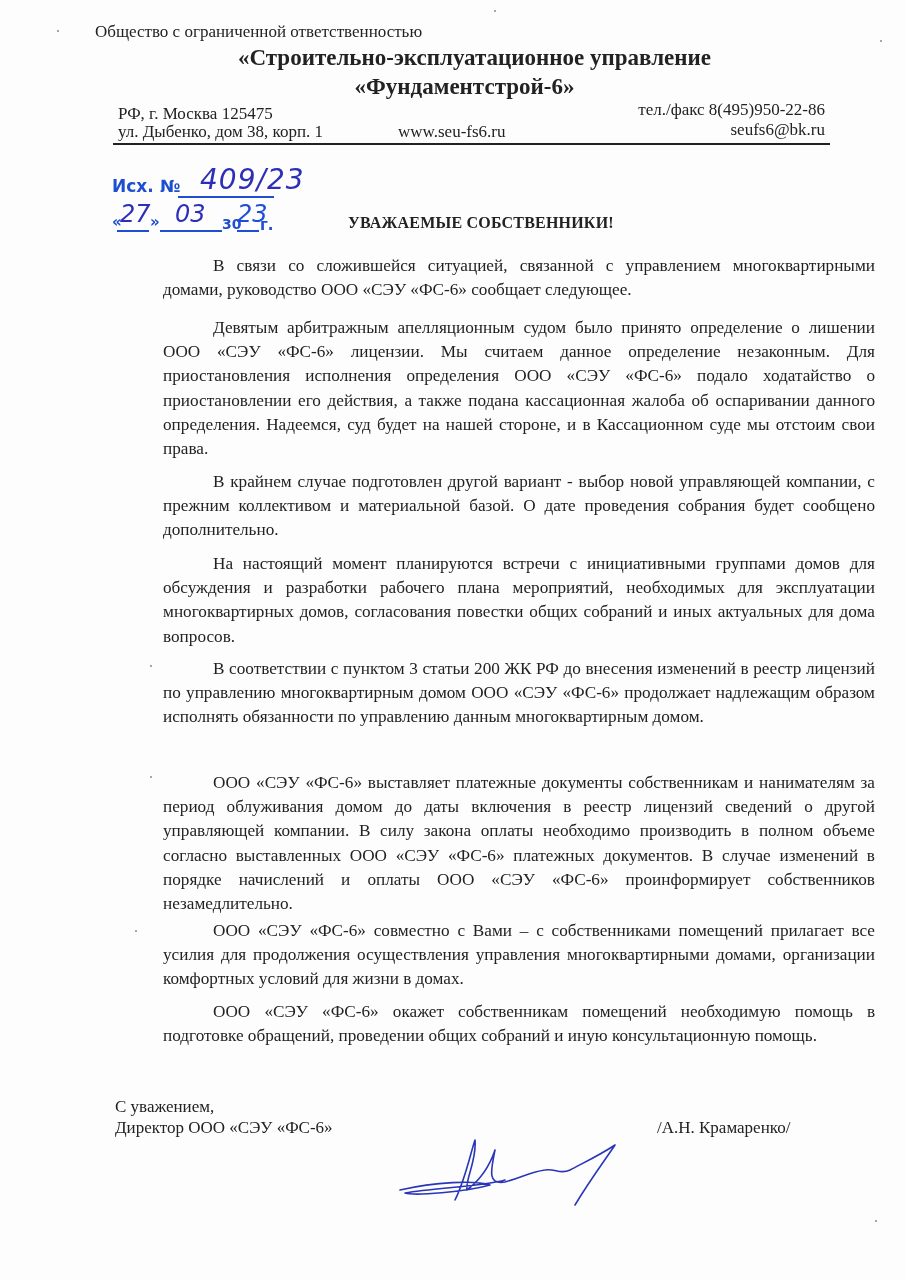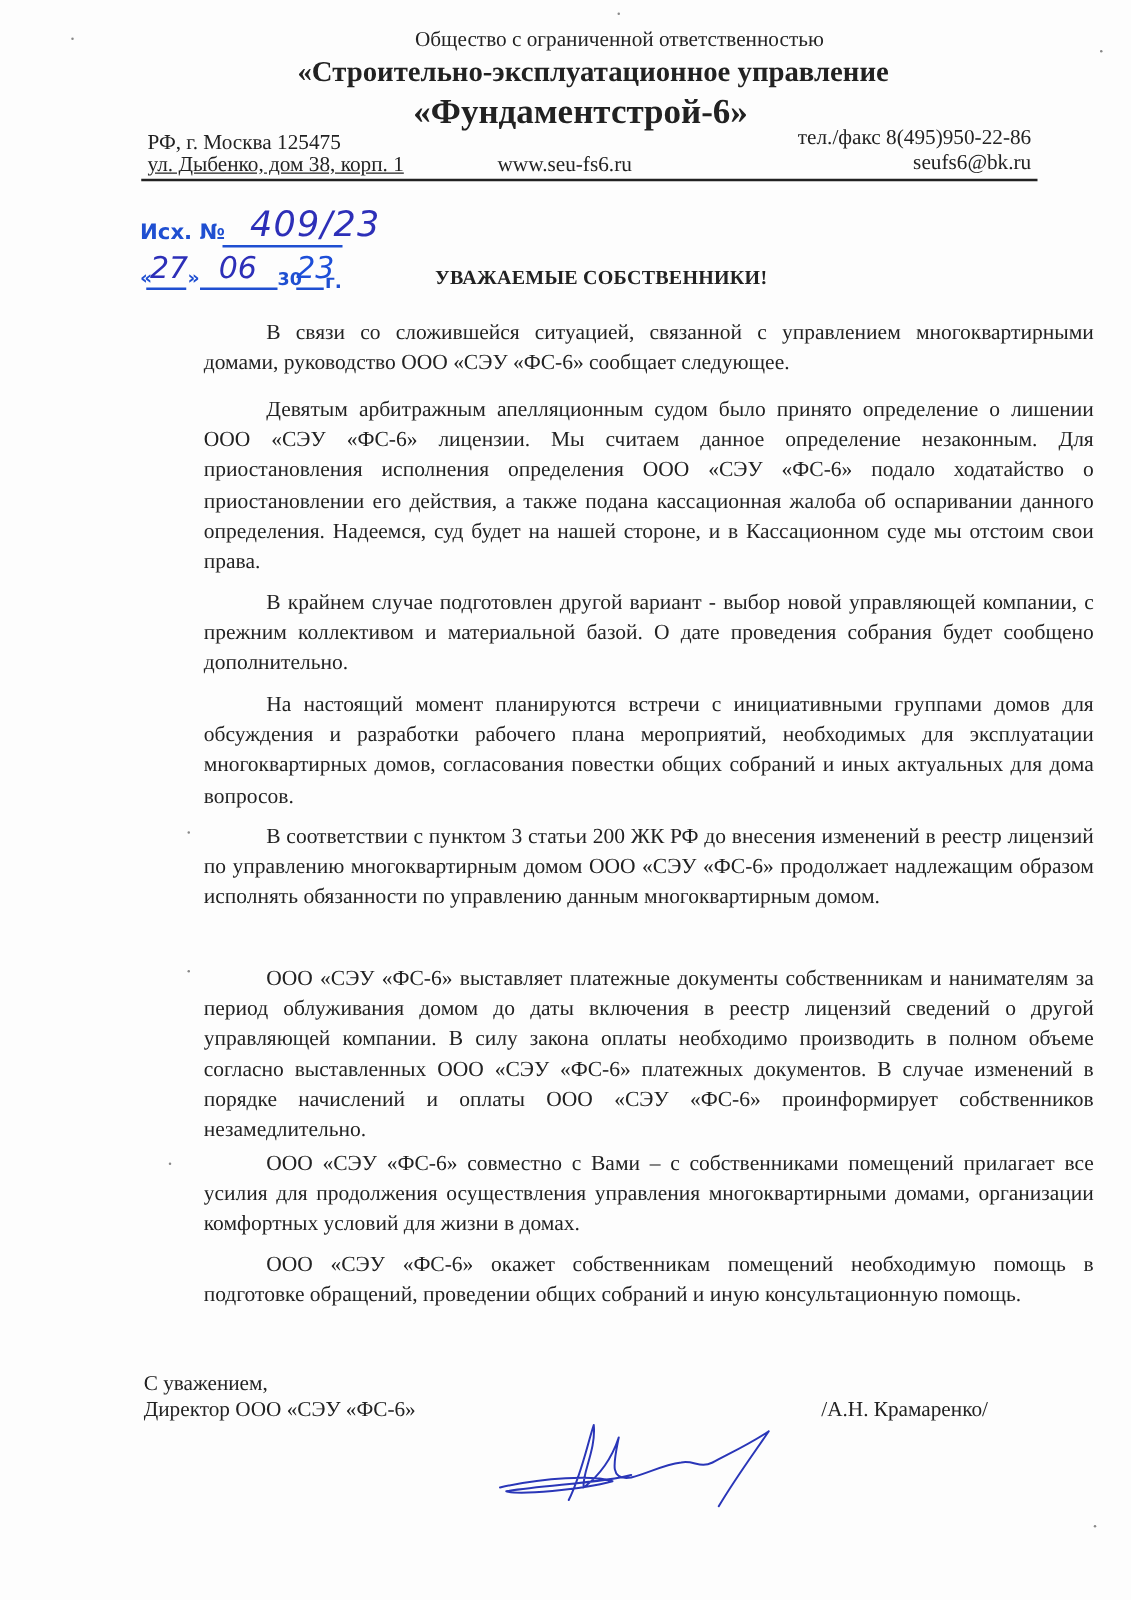--- a/index.html
+++ b/index.html
@@ -4,26 +4,26 @@
   <style>
     html, body { margin: 0; padding: 0; background: #ffffff; }
     body {
       width: 905px; height: 1280px; position: relative; overflow: hidden;
       font-family: "Liberation Serif", "DejaVu Serif", serif;
       color: #222;
     }
     .page { position: absolute; left: 0; top: 0; width: 905px; height: 1280px; background: #fdfdfd; }
 
     
-    .lh-sub { position: absolute; top: 22px; left: 0; width: 896px; text-align: center; font-size: 17px; padding-left: 95px; box-sizing: border-box; }
+    .lh-sub { position: absolute; top: 22px; left: 0; width: 896px; text-align: left; font-size: 17px; padding-left: 95px; box-sizing: border-box; }
     .lh-title1 { position: absolute; top: 45px; left: 0; width: 905px; text-align: center; font-size: 23px; font-weight: bold; padding-left: 44px; box-sizing: border-box; }
-    .lh-title2 { position: absolute; top: 74px; left: 0; width: 905px; text-align: center; font-size: 28px; font-weight: bold; padding-left: 24px; box-sizing: border-box; }
+    .lh-title2 { position: absolute; top: 74px; left: 0; width: 905px; text-align: center; font-size: 23px; font-weight: bold; padding-left: 24px; box-sizing: border-box; }
     .lh-line { position: absolute; font-size: 17px; white-space: nowrap; }
     .lh-addr1 { left: 118px; top: 104px; }
-    .lh-addr2 { left: 118px; top: 122px; text-decoration: underline; }
+    .lh-addr2 { left: 118px; top: 122px; }
     .lh-web   { left: 398px; top: 122px; }
     .lh-tel   { right: 80px; top: 100px; }
     .lh-email { right: 80px; top: 120px; }
     .lh-rule { position: absolute; left: 113px; top: 143px; width: 717px; height: 2px; background: #222; }
 
     
     .stamp { position: absolute; color: #1f4fd1; font-family: "DejaVu Sans", sans-serif; font-weight: bold; }
     .stamp-ref-label { left: 112px; top: 176px; font-size: 17px; }
     .stamp-ref-val { position: absolute; left: 200px; top: 163px; font-size: 28px; font-style: italic; color: #2d2fb8; font-family: "DejaVu Sans", sans-serif; font-weight: normal; letter-spacing: 1px; }
     .stamp-ref-line { position: absolute; left: 178px; top: 196px; width: 96px; height: 2px; background: #1f4fd1; }
@@ -78,21 +78,21 @@
   <div class="lh-rule"></div>
 
   <div class="stamp stamp-ref-label">Исх. №</div>
   <div class="stamp-ref-val">409/23</div>
   <div class="stamp-ref-line"></div>
 
   <div class="stamp stamp-date-q1">«</div>
   <div class="stamp-day">27</div>
   <div class="stamp stamp-date-q2">»</div>
   <div class="stamp-date-line1"></div>
-  <div class="stamp-month">06</div>
+  <div class="stamp-month">03</div>
   <div class="stamp-date-line2"></div>
   <div class="stamp stamp-century">30</div>
   <div class="stamp-year">23</div>
   <div class="stamp-date-line3"></div>
   <div class="stamp stamp-g">г.</div>
 
   <div class="greeting">УВАЖАЕМЫЕ СОБСТВЕННИКИ!</div>
 
   <div class="body-text p1">В связи со сложившейся ситуацией, связанной с управлением многоквартирными домами, руководство ООО «СЭУ «ФС-6» сообщает следующее.</div>
   <div class="body-text p2">Девятым арбитражным апелляционным судом было принято определение о лишении ООО «СЭУ «ФС-6» лицензии. Мы считаем данное определение незаконным. Для приостановления исполнения определения ООО «СЭУ «ФС-6» подало ходатайство о приостановлении его действия, а также подана кассационная жалоба об оспаривании данного определения. Надеемся, суд будет на нашей стороне, и в Кассационном суде мы отстоим свои права.</div>

